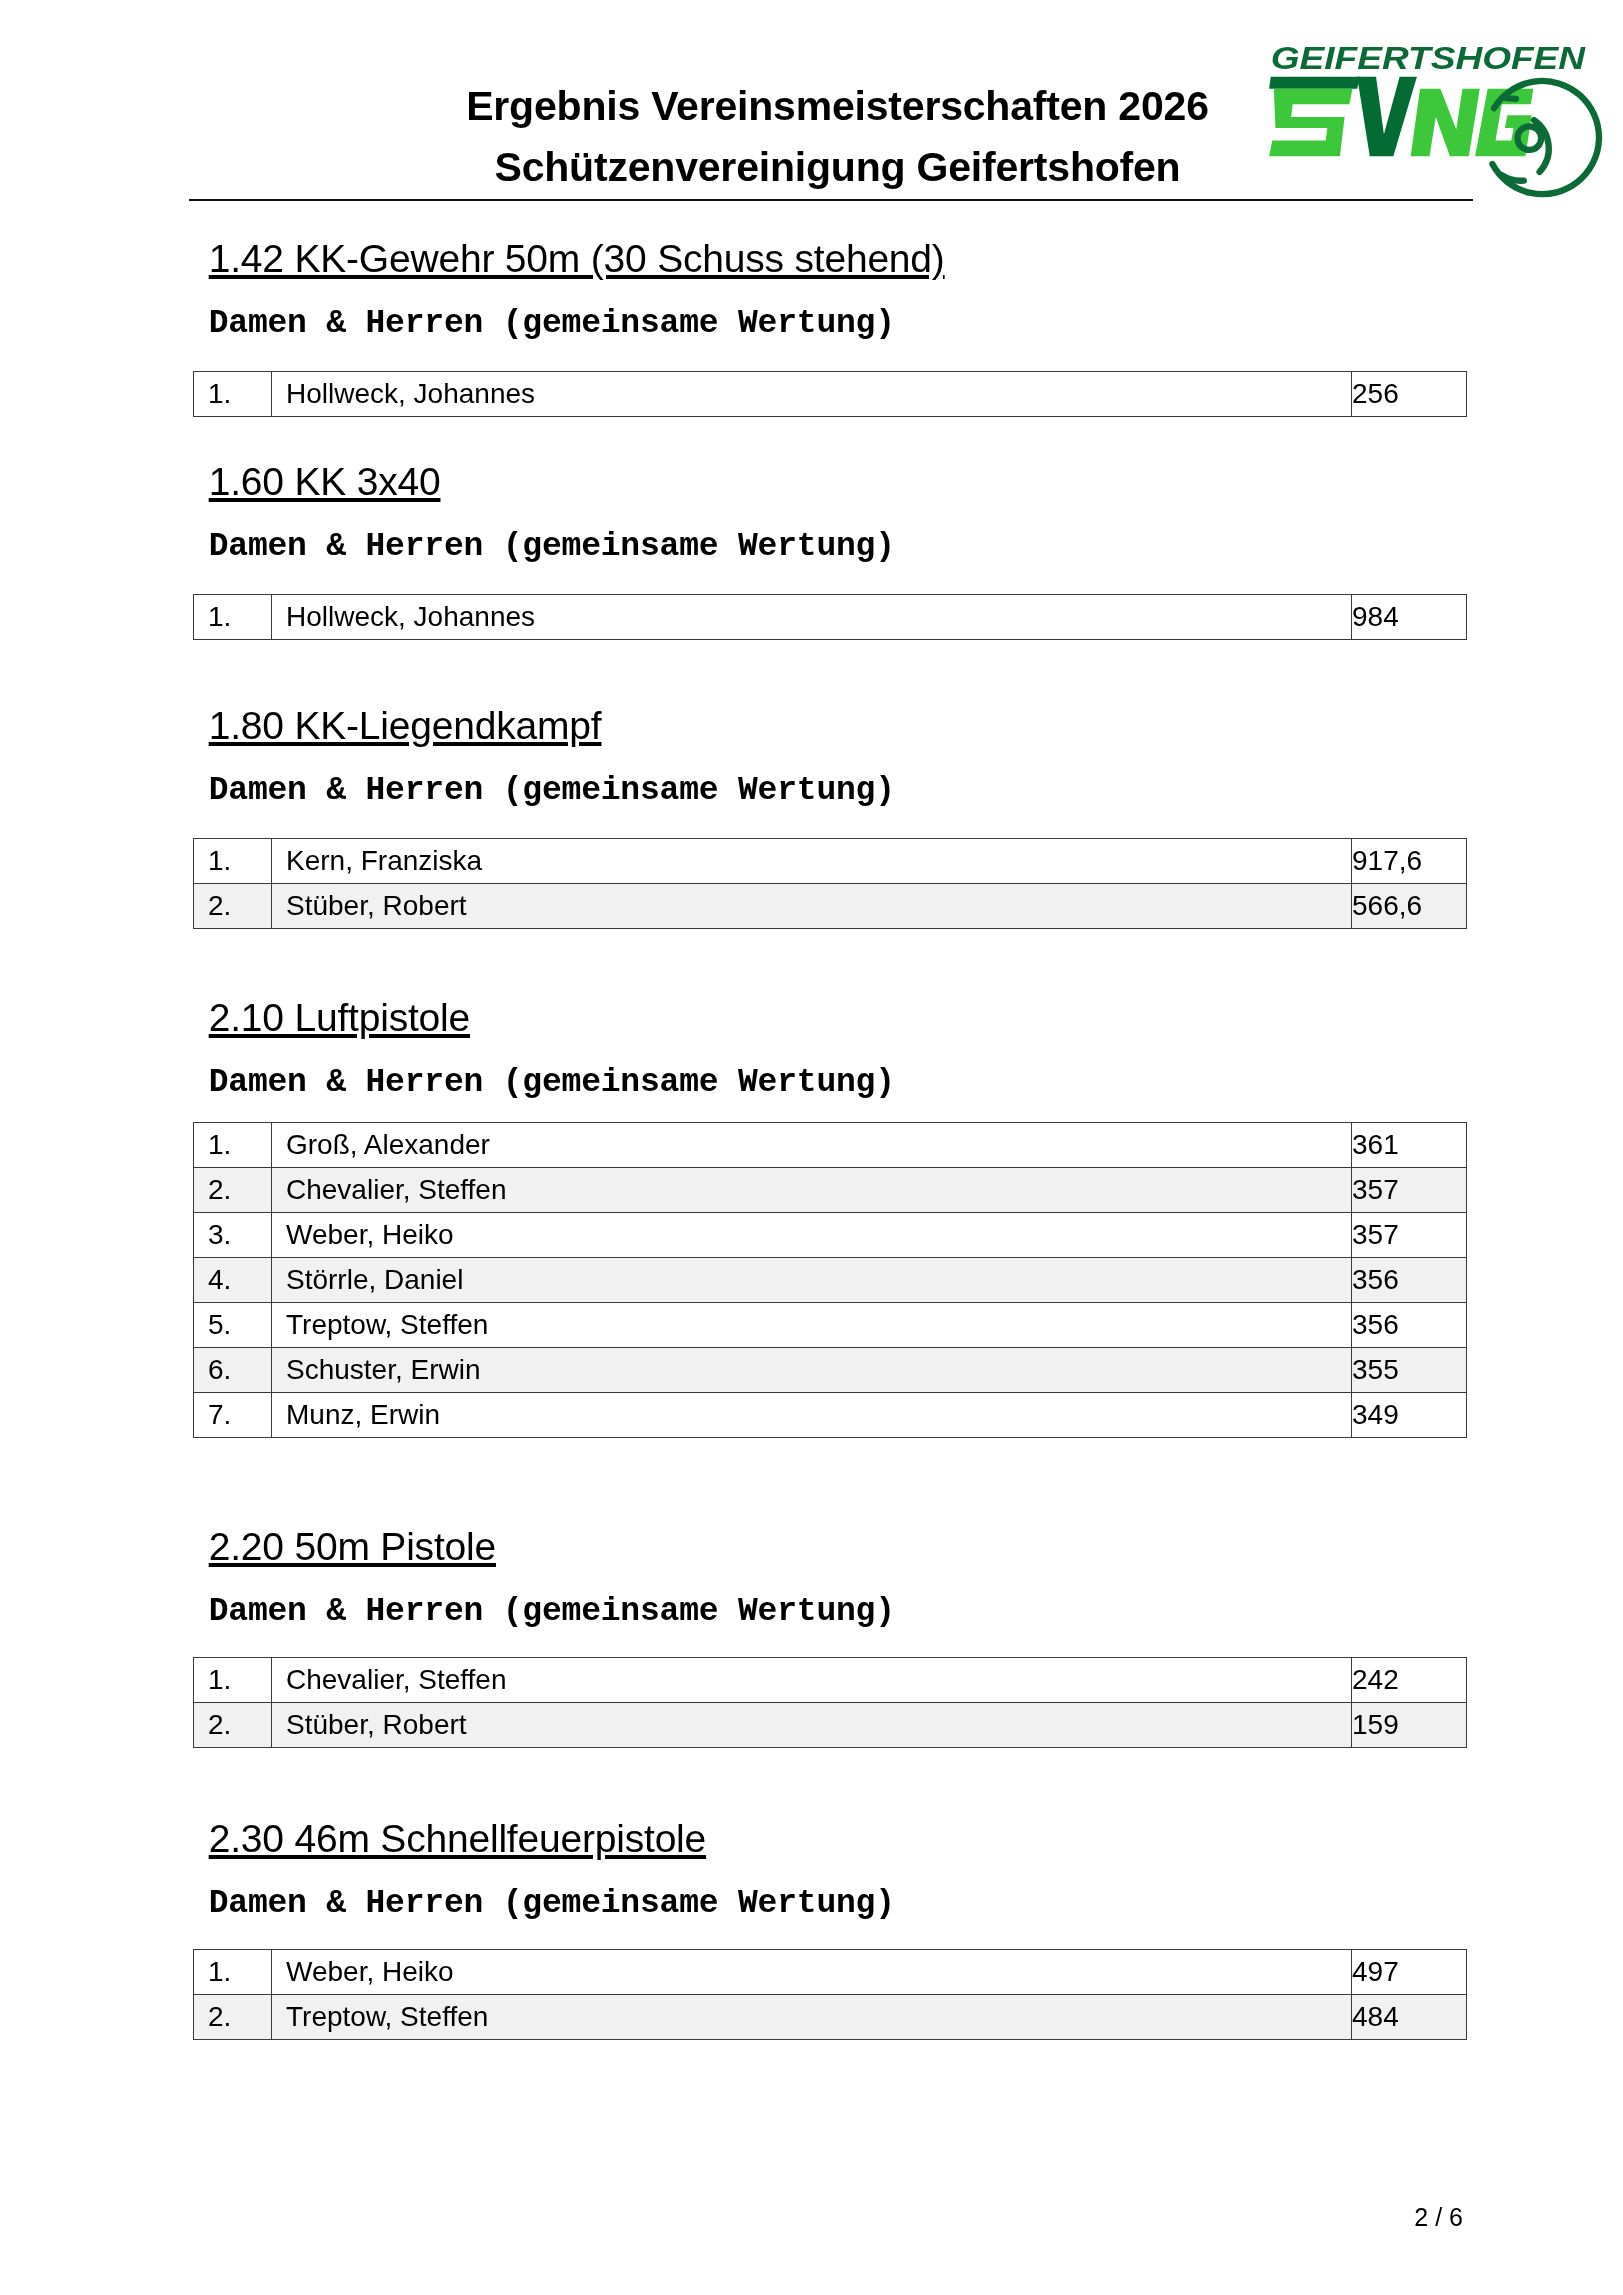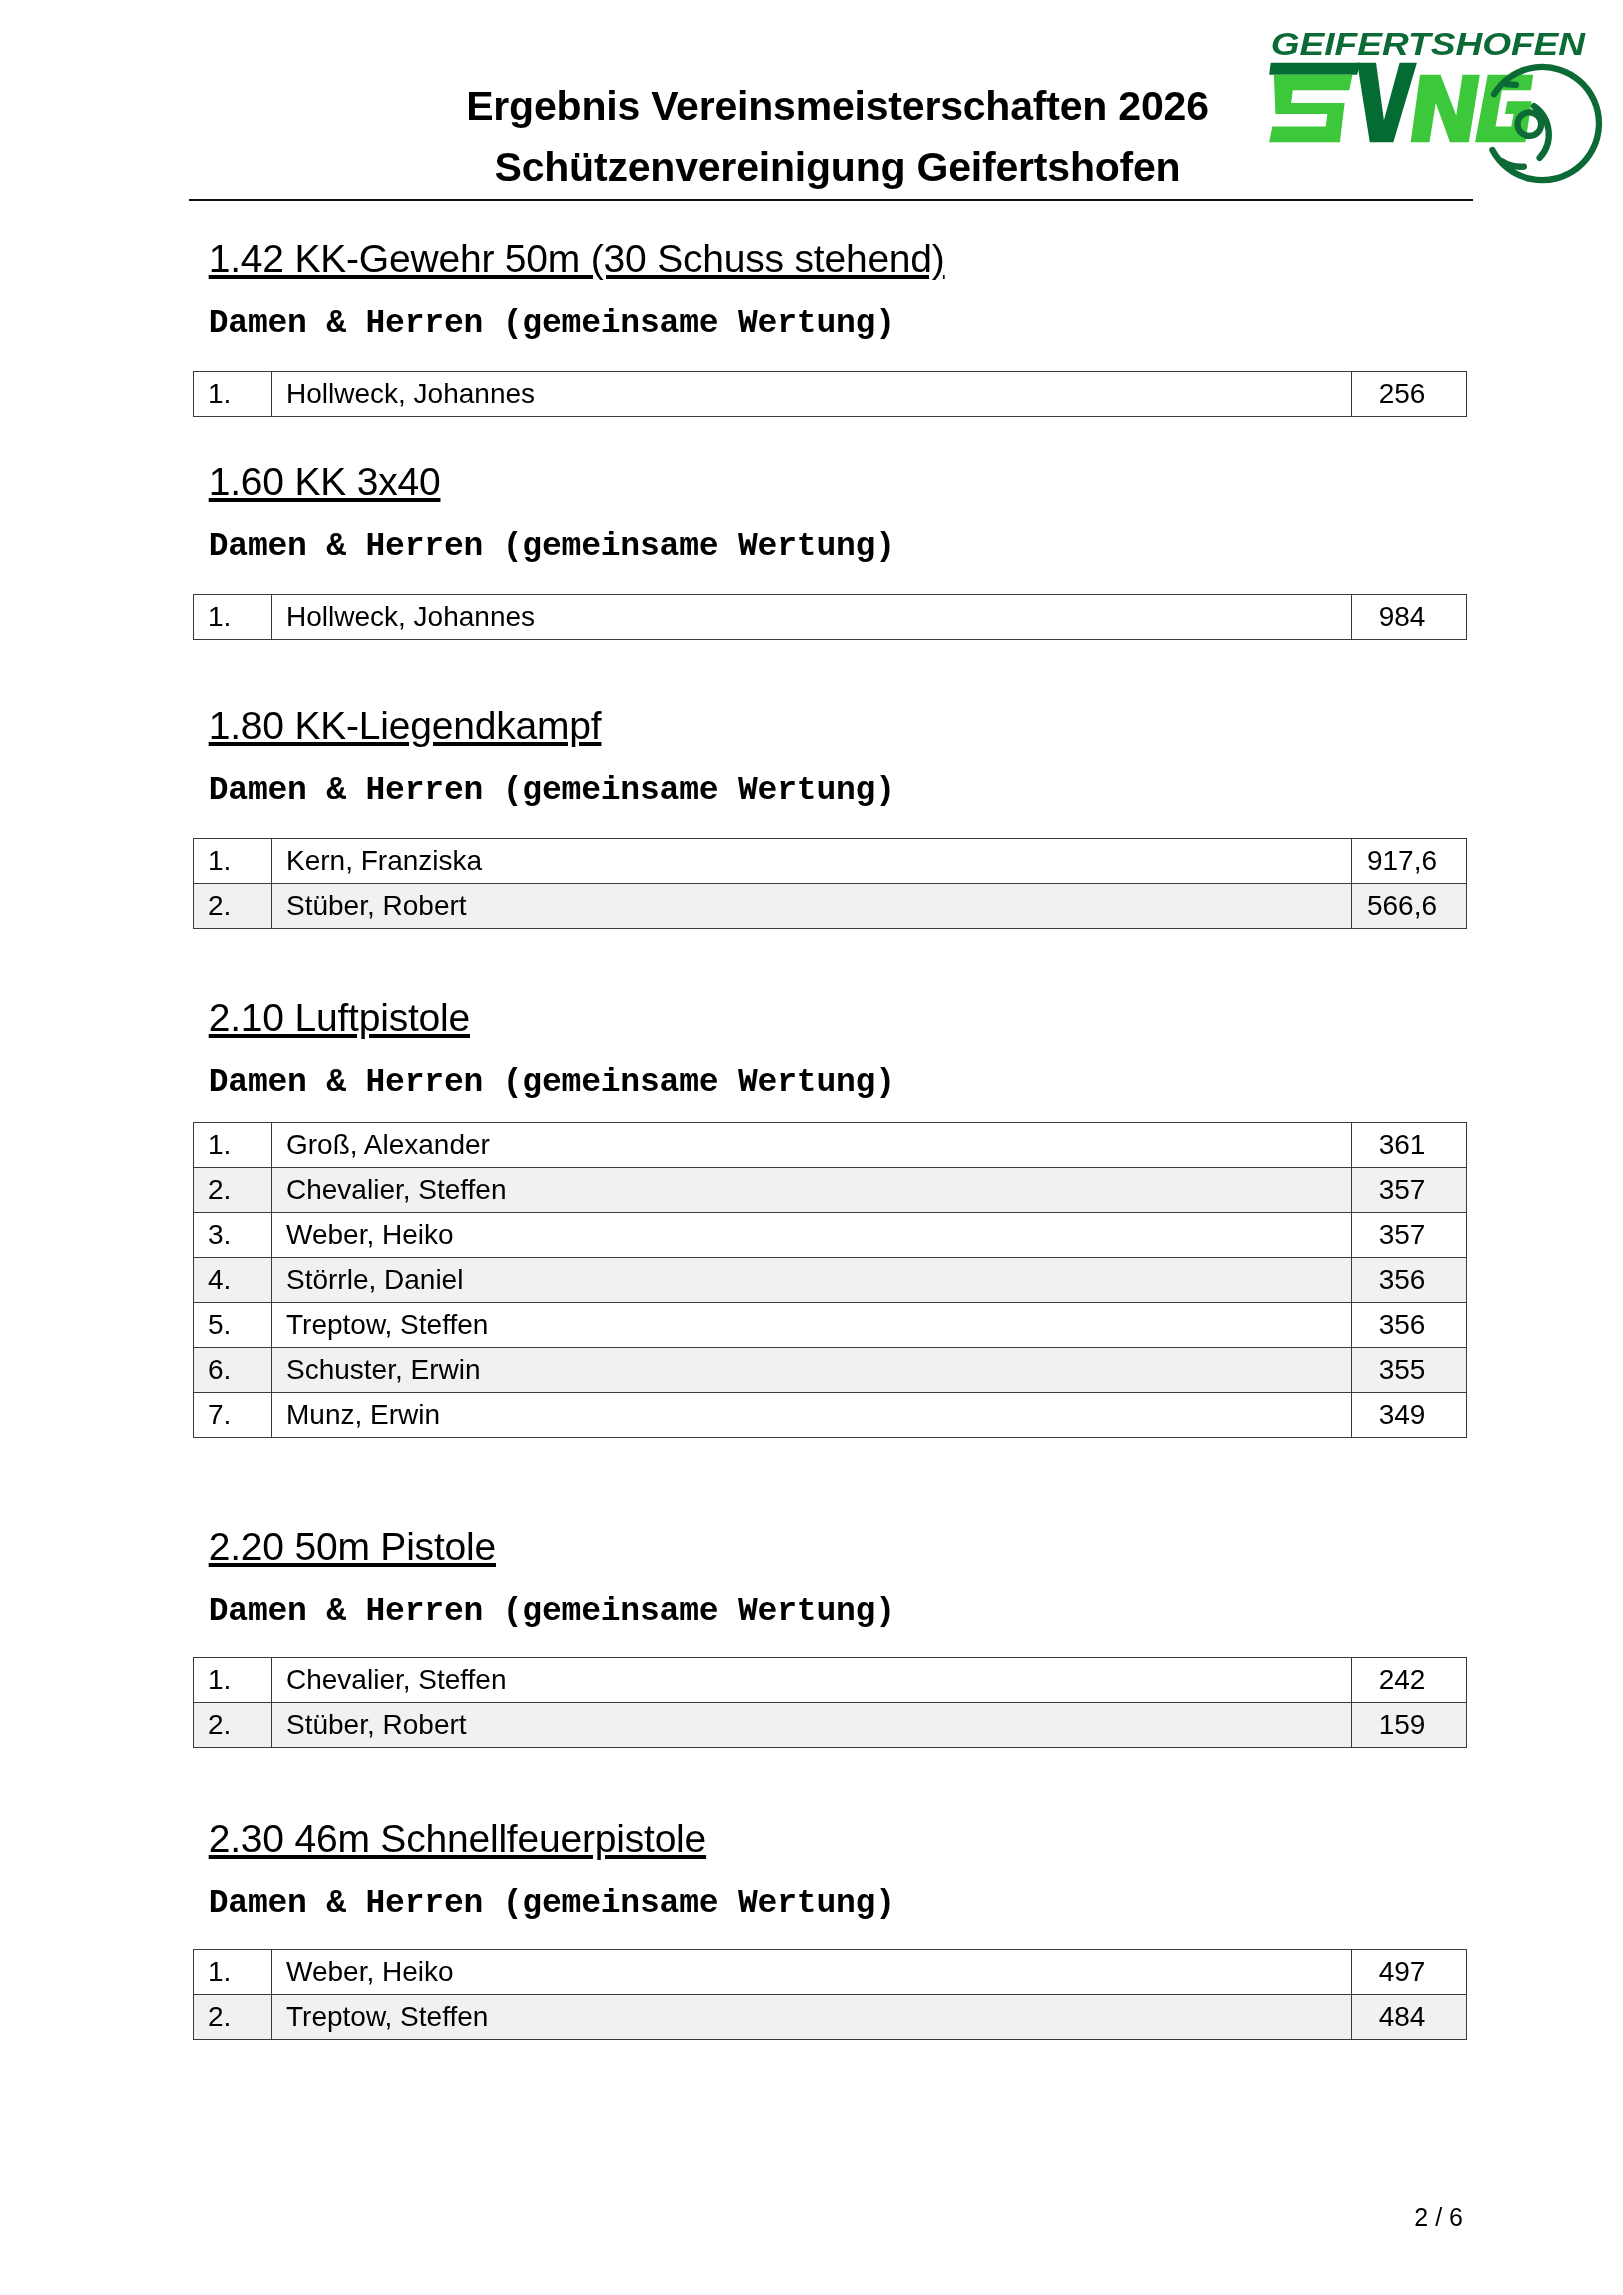--- a/index.html
+++ b/index.html
@@ -3,34 +3,34 @@
 <meta charset="utf-8">
 <style>
   html, body { margin:0; padding:0; background:#ffffff; }
   body { width:1623px; height:2295px; position:relative; overflow:hidden;
          font-family:"Liberation Sans", "DejaVu Sans", sans-serif; color:#000; }
   .title { position:absolute; left:0; width:1675px; text-align:center; font-weight:bold;
            font-size:41px; line-height:47px; white-space:nowrap; letter-spacing:-0.2px; }
   .title.l1 { top:83px; }
   .title.l2 { top:144px; }
   .rule { position:absolute; left:189px; width:1284px; top:199px; height:2.4px; background:#111; }
-  .logo { position:absolute; left:1266px; top:18px; width:338px; height:173px; }
+  .logo { position:absolute; left:1266px; top:32px; width:338px; height:173px; }
   .section { position:absolute; left:193px; width:1274px; }
   .sec-head { position:absolute; left:15.7px; top:0; font-weight:normal; font-size:39px; line-height:44px;
               text-decoration:underline; text-decoration-thickness:3.9px; text-underline-offset:3.1px;
               white-space:nowrap; letter-spacing:-0.2px; }
   .sec-sub { position:absolute; left:15.7px; top:68px; font-weight:bold; font-size:33px; line-height:38px;
              white-space:nowrap; letter-spacing:-0.2px;font-family:Liberation Mono, monospace; }
   table.res { position:absolute; left:0; width:1274px; border-collapse:collapse; table-layout:fixed; }
   table.res td { border:1.6px solid #3a3a3a; height:44px; padding:0; font-size:28px; line-height:44px;
                  white-space:nowrap; overflow:hidden; }
   table.res tr:nth-child(even) td { background:#f1f1f1; }
   td.rank { width:78px; padding-left:14px !important; box-sizing:border-box; }
   td.name { padding-left:14px !important; }
-  td.score { width:115px; text-align:center; padding-right:14px !important; box-sizing:border-box; }
+  td.score { width:115px; text-align:left; padding-right:14px !important; box-sizing:border-box; }
   .pageno { position:absolute; right:160px; top:2202px; font-size:25px; line-height:31px; }
 </style>
 </head>
 <body>
 
 <div class="title l1">Ergebnis Vereinsmeisterschaften 2026</div>
 <div class="title l2">Schützenvereinigung Geifertshofen</div>
 <div class="rule"></div>
 
 <div class="logo">

